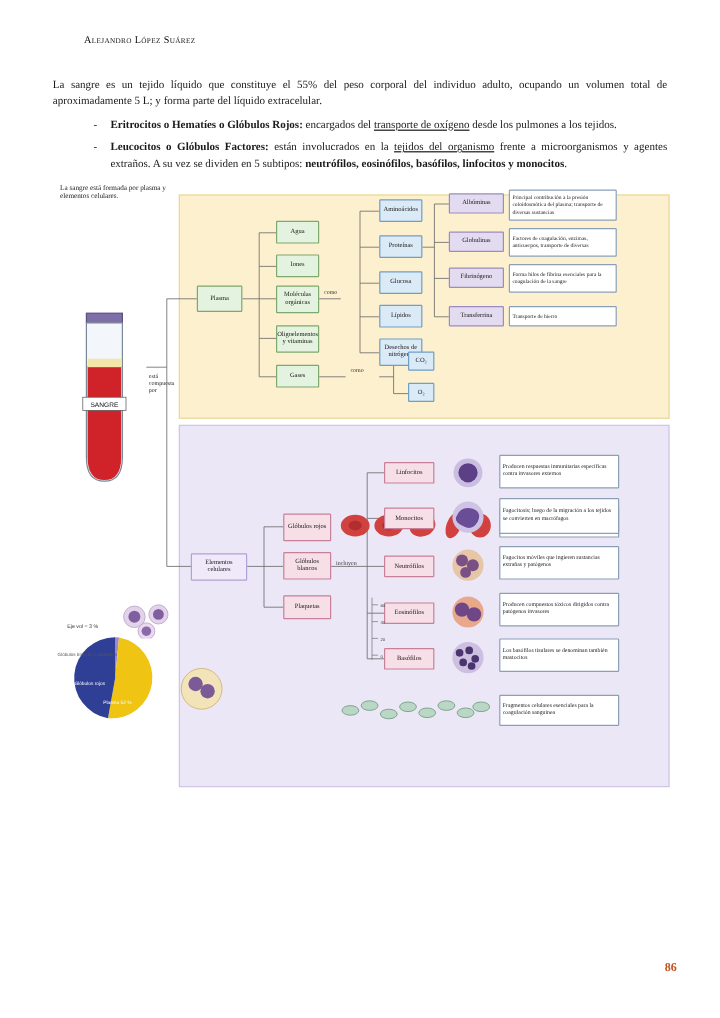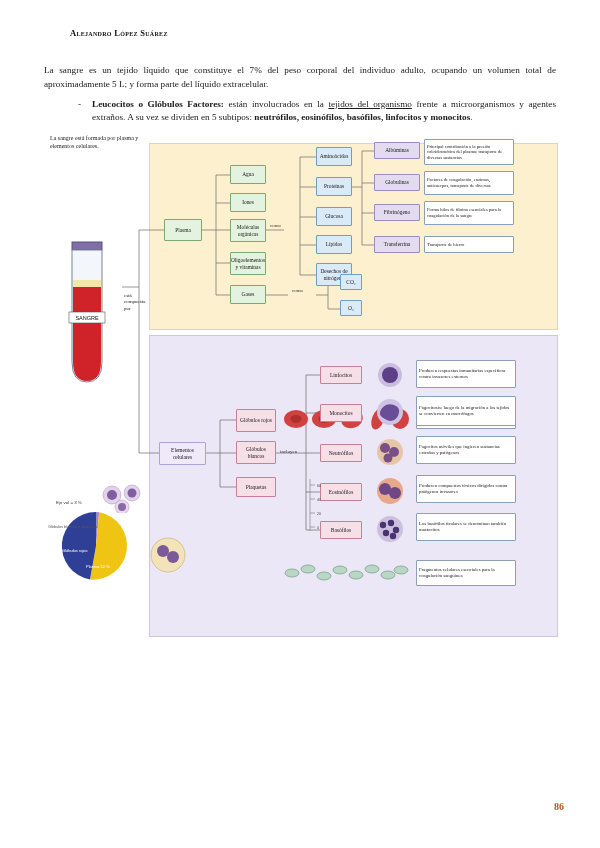--- a/index.html
+++ b/index.html
@@ -12,21 +12,21 @@
     overflow:hidden;
   }
   .page{
     position:absolute;
     left:0;top:0;width:600px;height:848px;
     box-sizing:border-box;
     padding:28px 44px 20px 44px;
   }
   .author{
     font-size:8.5px;
-    font-weight:bold;
+    font-weight:normal;
     letter-spacing:.3px;
     font-variant:small-caps;
     color:#111;
     margin:0 0 26px 26px;
   }
   h1.title{
     text-align:center;
     color:#c3531f;
     font-size:13.5px;
     font-weight:bold;
@@ -111,24 +111,28 @@
 </style>
 </head>
 <body>
 
 <div class="page">
 
   <div class="author">Alejandro López Suárez</div>
 
 
   <p class="body">
-    La sangre es un tejido líquido que constituye el 7% del peso corporal del individuo adulto, ocupando un volumen total de aproximadamente 5 L; y forma parte del líquido extracelular.
+    La sangre es un tejido líquido que constituye el 55% del peso corporal del individuo adulto, ocupando un volumen total de aproximadamente 5 L; y forma parte del líquido extracelular.
   </p>
 
   <ul class="dashes">
+    <li>
+      <span class="b">Eritrocitos o Hematíes o Glóbulos Rojos:</span>
+      encargados del <span class="u">transporte de oxígeno</span> desde los pulmones a los tejidos.
+    </li>
     <li>
       <span class="b">Leucocitos o Glóbulos Factores:</span>
       están involucrados en la <span class="u">tejidos del organismo</span> frente a microorganismos y agentes extraños. A su vez se dividen en 5 subtipos: <span class="b">neutrófilos, eosinófilos, basófilos, linfocitos y monocitos</span>.
     </li>
   </ul>
 
 
   <div class="figure">
 
     <div class="cap" style="left:6px;top:0px;width:95px;">La sangre está formada por plasma y elementos celulares.</div>

